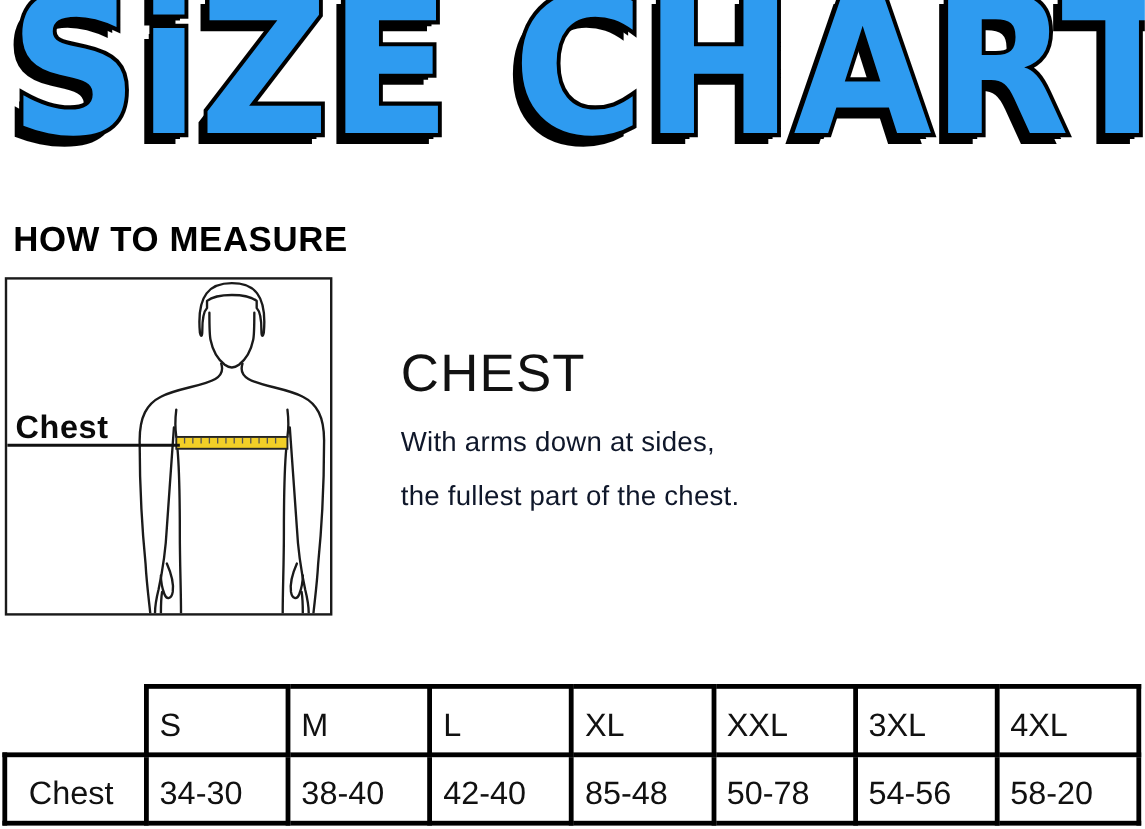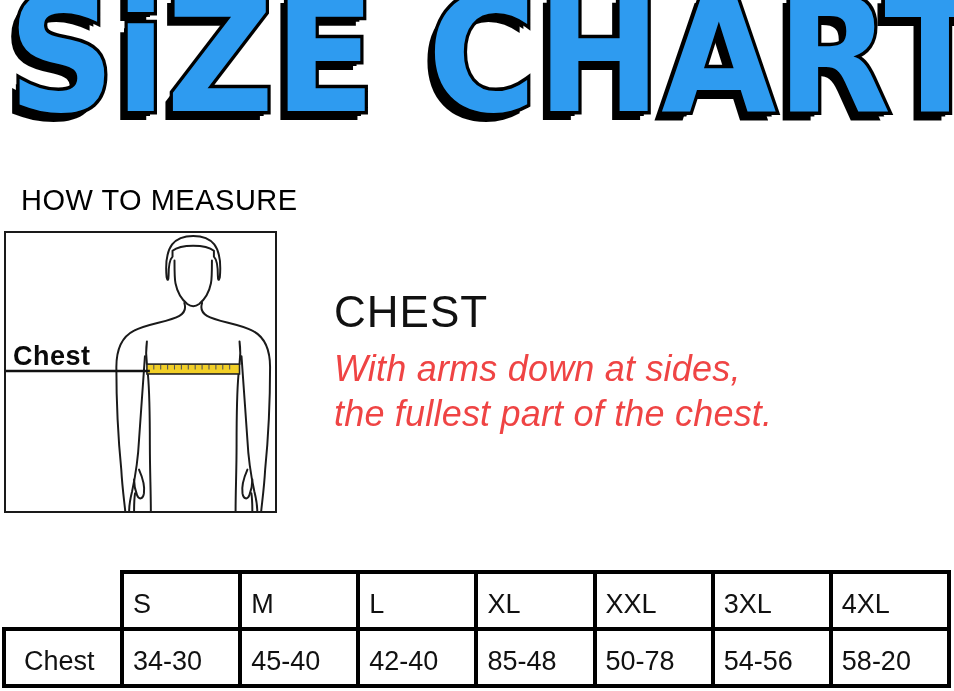--- a/index.html
+++ b/index.html
@@ -14,42 +14,42 @@
     font-size:160px;font-weight:bold;line-height:1;white-space:nowrap;
     color:#2E9BF0;
     -webkit-text-stroke:7px #000;
     paint-order:stroke fill;
     text-shadow:-8px 9px 0 #000, -4px 5px 0 #000;
     transform:scaleX(0.93);transform-origin:left top;
     letter-spacing:0px;
   }
   
   .how-heading{
-    position:absolute;left:21px;top:184px;
-    font-size:29px;font-weight:normal;letter-spacing:0.5px;color:#000;
+    position:absolute;left:11px;top:184px;
+    font-size:29px;font-weight:bold;letter-spacing:0.5px;color:#000;
     white-space:nowrap;
   }
   .figure-box{
     position:absolute;left:4px;top:231px;width:273px;height:282px;
     border:2px solid #1a1a1a;box-sizing:border-box;background:#fff;
   }
   .figure-box svg{position:absolute;left:0;top:0;width:100%;height:100%;}
   .chest-label{
     position:absolute;left:7px;top:108px;
     font-size:27px;font-weight:bold;color:#0a0a0a;letter-spacing:0.5px;
   }
   
   .instructions{position:absolute;left:334px;top:288px;width:620px;}
   .instr-heading{
     font-size:44px;font-weight:400;letter-spacing:1px;color:#111;
     margin:0 0 10px 0;line-height:1.1;
   }
   .instr-line{
-    font-size:36px;font-weight:400;line-height:45px;color:#ef4444;
-    letter-spacing:0.2px;white-space:nowrap;font-style:italic;
+    font-size:23px;font-weight:400;line-height:45px;color:#0f172a;
+    letter-spacing:0.2px;white-space:nowrap;
   }
   
   .size-table{
     position:absolute;left:2px;top:570px;width:949px;
     border-collapse:collapse;table-layout:fixed;
   }
   .size-table td,.size-table th{
     border:4px solid #000;
     font-size:27px;font-weight:400;color:#111;text-align:left;
     vertical-align:bottom;padding:0 0 7px 9px;height:46px;
@@ -132,21 +132,21 @@
     <th>M</th>
     <th>L</th>
     <th>XL</th>
     <th>XXL</th>
     <th>3XL</th>
     <th>4XL</th>
   </tr>
   <tr>
     <th class="row-label" scope="row">Chest</th>
     <td>34-30</td>
-    <td>45-40</td>
+    <td>38-40</td>
     <td>42-40</td>
     <td>85-48</td>
     <td>50-78</td>
     <td>54-56</td>
     <td>58-20</td>
   </tr>
 </tbody>
   </table>
 
 </body></html>

